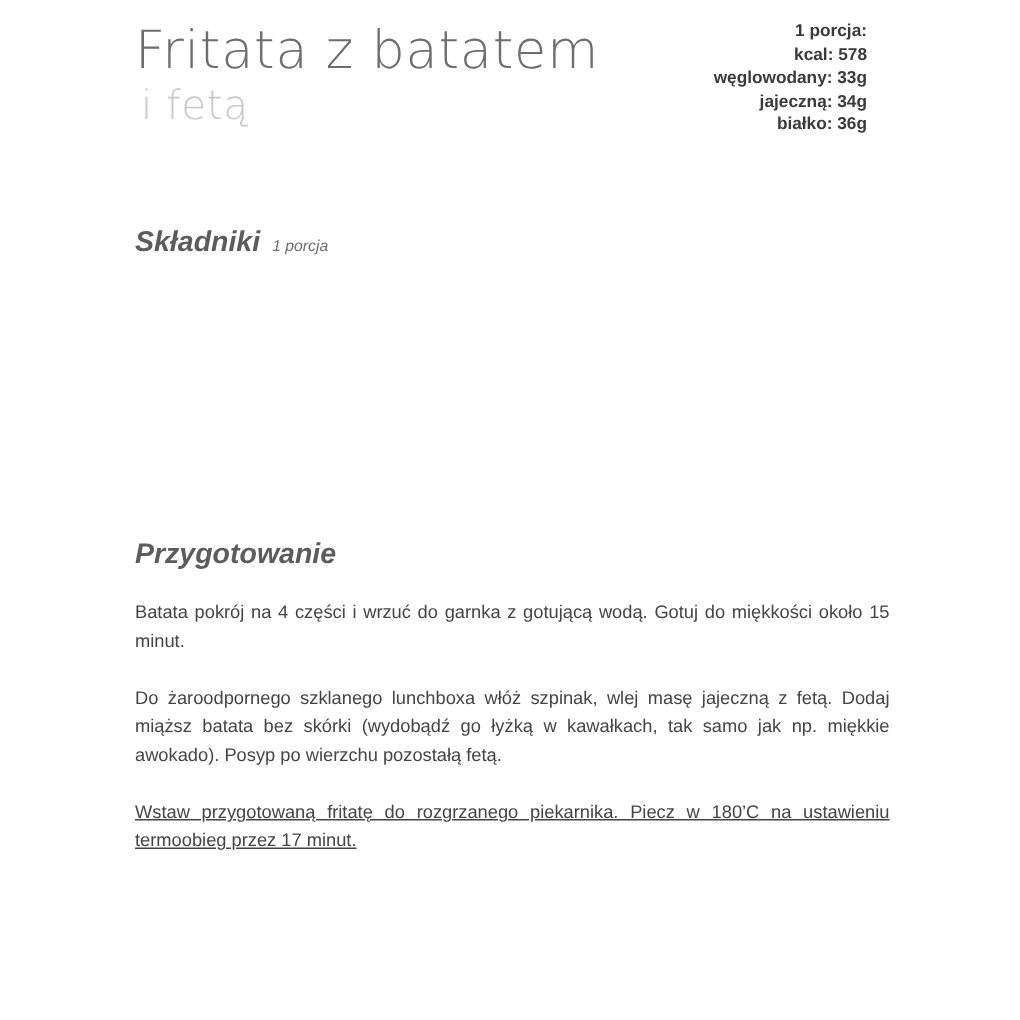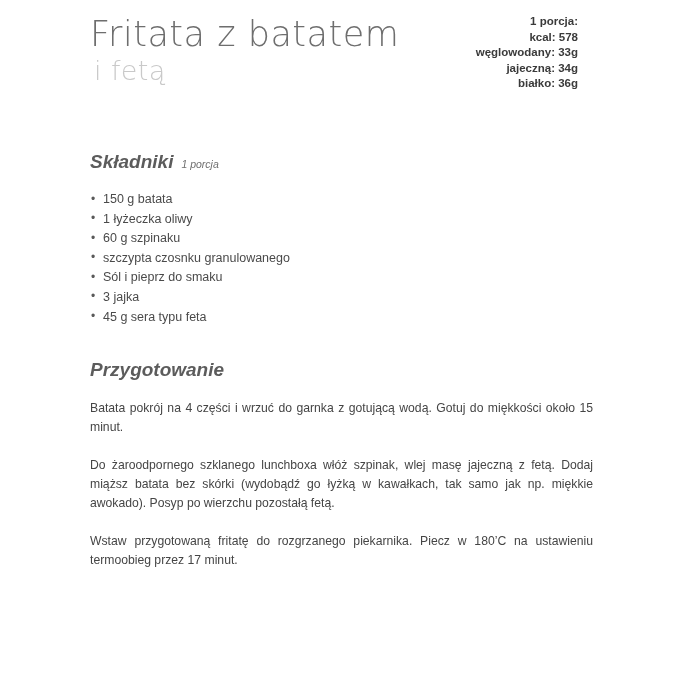--- a/index.html
+++ b/index.html
@@ -143,20 +143,21 @@
     font-family: "Liberation Sans", sans-serif;
     font-size: 12.2px;
     line-height: 19px;
     color: #454545;
     text-align: justify;
     margin: 0 0 19px 0;
     hyphens: none;
   }
   .step:last-child {
     margin-bottom: 0;
+    text-decoration: underline;
   }
 </style>
 </head>
 <body>
 
 <div class="page">
 
   <div class="header">
 
     <div class="title-block">
@@ -169,29 +170,20 @@
       <span class="nrow">kcal: 578</span>
       <span class="nrow">węglowodany: 33g</span>
       <span class="nrow">jajeczną: 34g</span>
       <span class="nrow">białko: 36g</span>
     </div>
 
   </div>
 
   <div class="ingredients-section">
     <h2 class="section-heading">Składniki</h2><span class="section-note">1 porcja</span>
-    <ul class="ingredients-list">
-      <li>150 g batata</li>
-      <li>1 łyżeczka oliwy</li>
-      <li>60 g szpinaku</li>
-      <li>szczypta czosnku granulowanego</li>
-      <li>Sól i pieprz do smaku</li>
-      <li>3 jajka</li>
-      <li>45 g sera typu feta</li>
-    </ul>
   </div>
 
   <div class="preparation-section">
     <h2 class="section-heading">Przygotowanie</h2>
     <div class="steps">
       <p class="step">Batata pokrój na 4 części i wrzuć do garnka z gotującą wodą. Gotuj do miękkości około 15 minut.</p>
       <p class="step">Do żaroodpornego szklanego lunchboxa włóż szpinak, wlej masę jajeczną z fetą. Dodaj miąższ batata bez skórki (wydobądź go łyżką w kawałkach, tak samo jak np. miękkie awokado). Posyp po wierzchu pozostałą fetą.</p>
       <p class="step">Wstaw przygotowaną fritatę do rozgrzanego piekarnika. Piecz w 180’C na ustawieniu termoobieg przez 17 minut.</p>
 
     </div>

